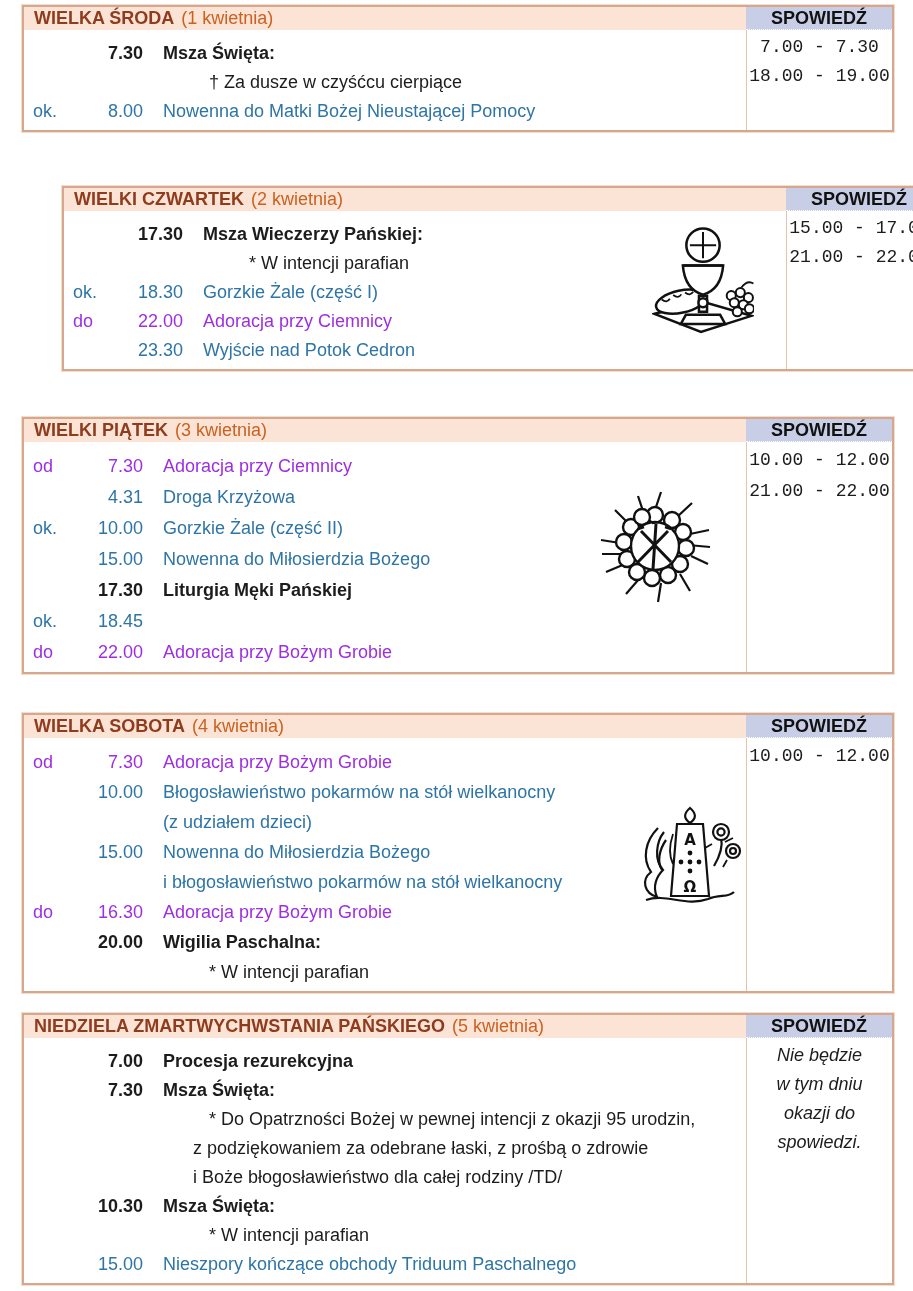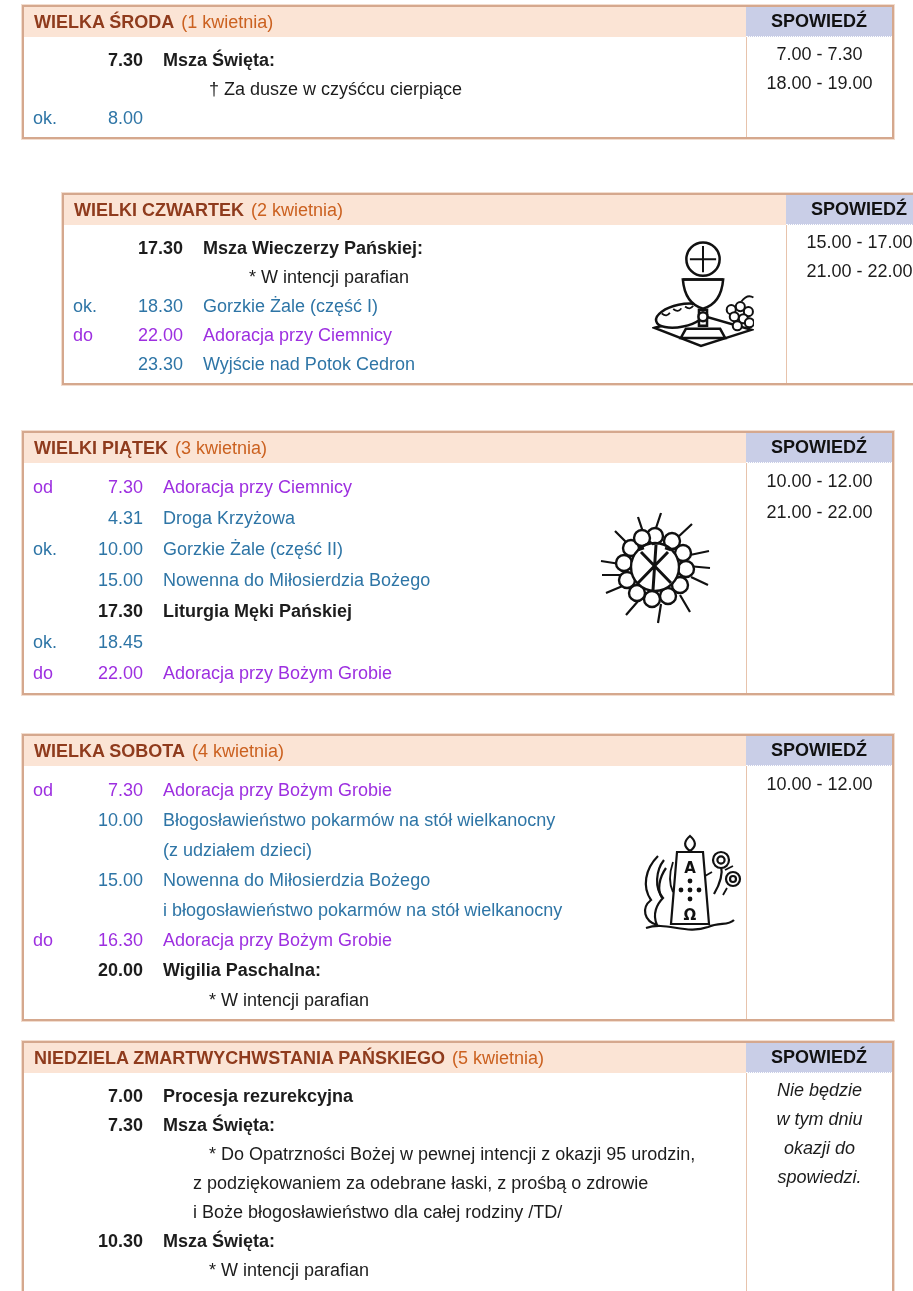--- a/index.html
+++ b/index.html
@@ -12,21 +12,21 @@
     overflow:hidden;
   }
   .page { padding:5px 19px 0 22px; }
 
   .tbl {
     width:872px;
     border:2px solid #d5a88e;
     box-shadow:0 0 0 1px #f2ddcf;
     background:#fff;
   }
-  .hdr { display:flex; height:30px; }
+  .hdr { display:flex; height:23px; }
   .hdr-left {
     flex:1; background:#fbe4d5;
     display:flex; align-items:center; gap:7px;
     padding-left:10px; white-space:nowrap;
   }
   .day  { font-weight:bold; color:#8f3b1d; }
   .date { color:#cb6120; }
   .hdr-right {
     width:146px; background:#c9cee7; font-weight:bold; color:#111;
     display:flex; align-items:center; justify-content:center;
@@ -40,21 +40,21 @@
   }
   .row  { display:flex; line-height:29px; }
   .pfx  { width:41px; padding-left:9px; flex:none; }
   .time { width:78px; text-align:right; flex:none; }
   .desc { padding-left:20px; white-space:nowrap; }
   .ind1 { margin-left:46px; }
   .ind2 { margin-left:30px; }
   .row.bold .time, .row.bold .desc { font-weight:bold; }
   .row.blue    { color:#2e75a6; }
   .row.magenta { color:#9d2fe0; }
-  .ctime { line-height:29px; }
+  .ctime { line-height:29px;font-family:Liberation Mono, monospace; }
   .cnote { line-height:29px; font-style:italic;text-align:center; }
 
   
   .tbl[data-idx="0"] { margin-bottom:54px; }
   .tbl[data-idx="1"] { margin-bottom:46px;margin-left:40px; }
   .tbl[data-idx="2"] { margin-bottom:39px; }
   .tbl[data-idx="2"] .row, .tbl[data-idx="2"] .ctime { line-height:31px; }
   .tbl[data-idx="3"] { margin-bottom:20px; }
   .tbl[data-idx="3"] .row, .tbl[data-idx="3"] .ctime { line-height:30px; }
 
@@ -82,20 +82,21 @@
             <span class="desc">Msza Święta:</span>
           </div>
           <div class="row black">
             <span class="pfx"></span>
             <span class="time"></span>
             <span class="desc ind1">† Za dusze w czyśćcu cierpiące</span>
           </div>
           <div class="row blue">
             <span class="pfx">ok.</span>
             <span class="time">8.00</span>
+            <span class="desc">Nowenna do Matki Bożej Nieustającej Pomocy</span>
           </div>
         </div>
       <div class="side">
           <div class="ctime">7.00 - 7.30</div>
           <div class="ctime">18.00 - 19.00</div>
         </div>
     </div>
   </section>
 
   <section class="tbl" data-idx="1">

